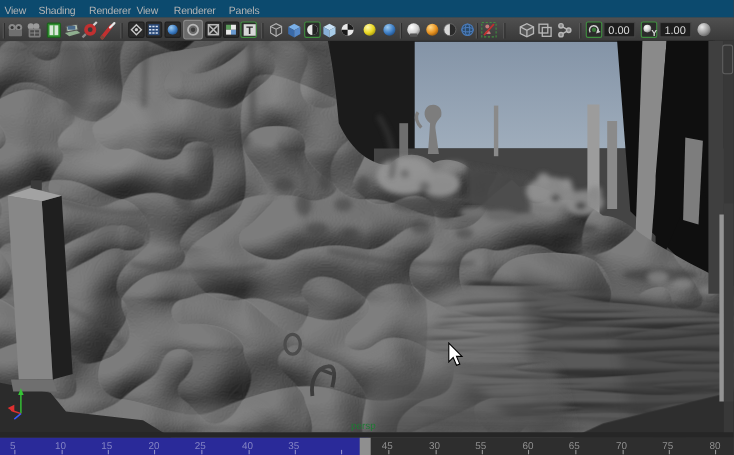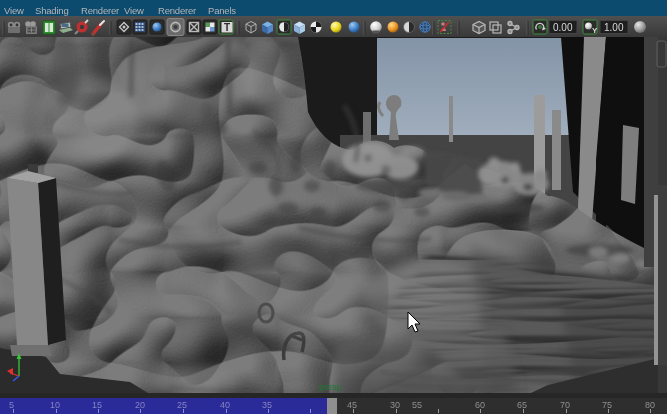--- a/index.html
+++ b/index.html
@@ -424,19 +424,19 @@
     <i style="position:absolute;left:396px;top:11px;width:1px;height:4px;background:#9a9a9a;"></i>
     <i style="position:absolute;left:438px;top:11px;width:1px;height:4px;background:#9a9a9a;"></i>
     <i style="position:absolute;left:480px;top:11px;width:1px;height:4px;background:#9a9a9a;"></i>
     <i style="position:absolute;left:523px;top:11px;width:1px;height:4px;background:#9a9a9a;"></i>
     <i style="position:absolute;left:566px;top:11px;width:1px;height:4px;background:#9a9a9a;"></i>
     <i style="position:absolute;left:608px;top:11px;width:1px;height:4px;background:#9a9a9a;"></i>
     <i style="position:absolute;left:650px;top:11px;width:1px;height:4px;background:#9a9a9a;"></i>
     <div id="marker"></div>
 <span class="tnum" style="left:347px">45</span>
 <span class="tnum" style="left:390px">30</span>
-<span class="tnum" style="left:412px">55</span>
+<span class="tnum" style="left:432px">55</span>
 <span class="tnum" style="left:475px">60</span>
 <span class="tnum" style="left:517px">65</span>
 <span class="tnum" style="left:560px">70</span>
 <span class="tnum" style="left:602px">75</span>
 <span class="tnum" style="left:645px">80</span>
 </div>
 
 </body></html>

